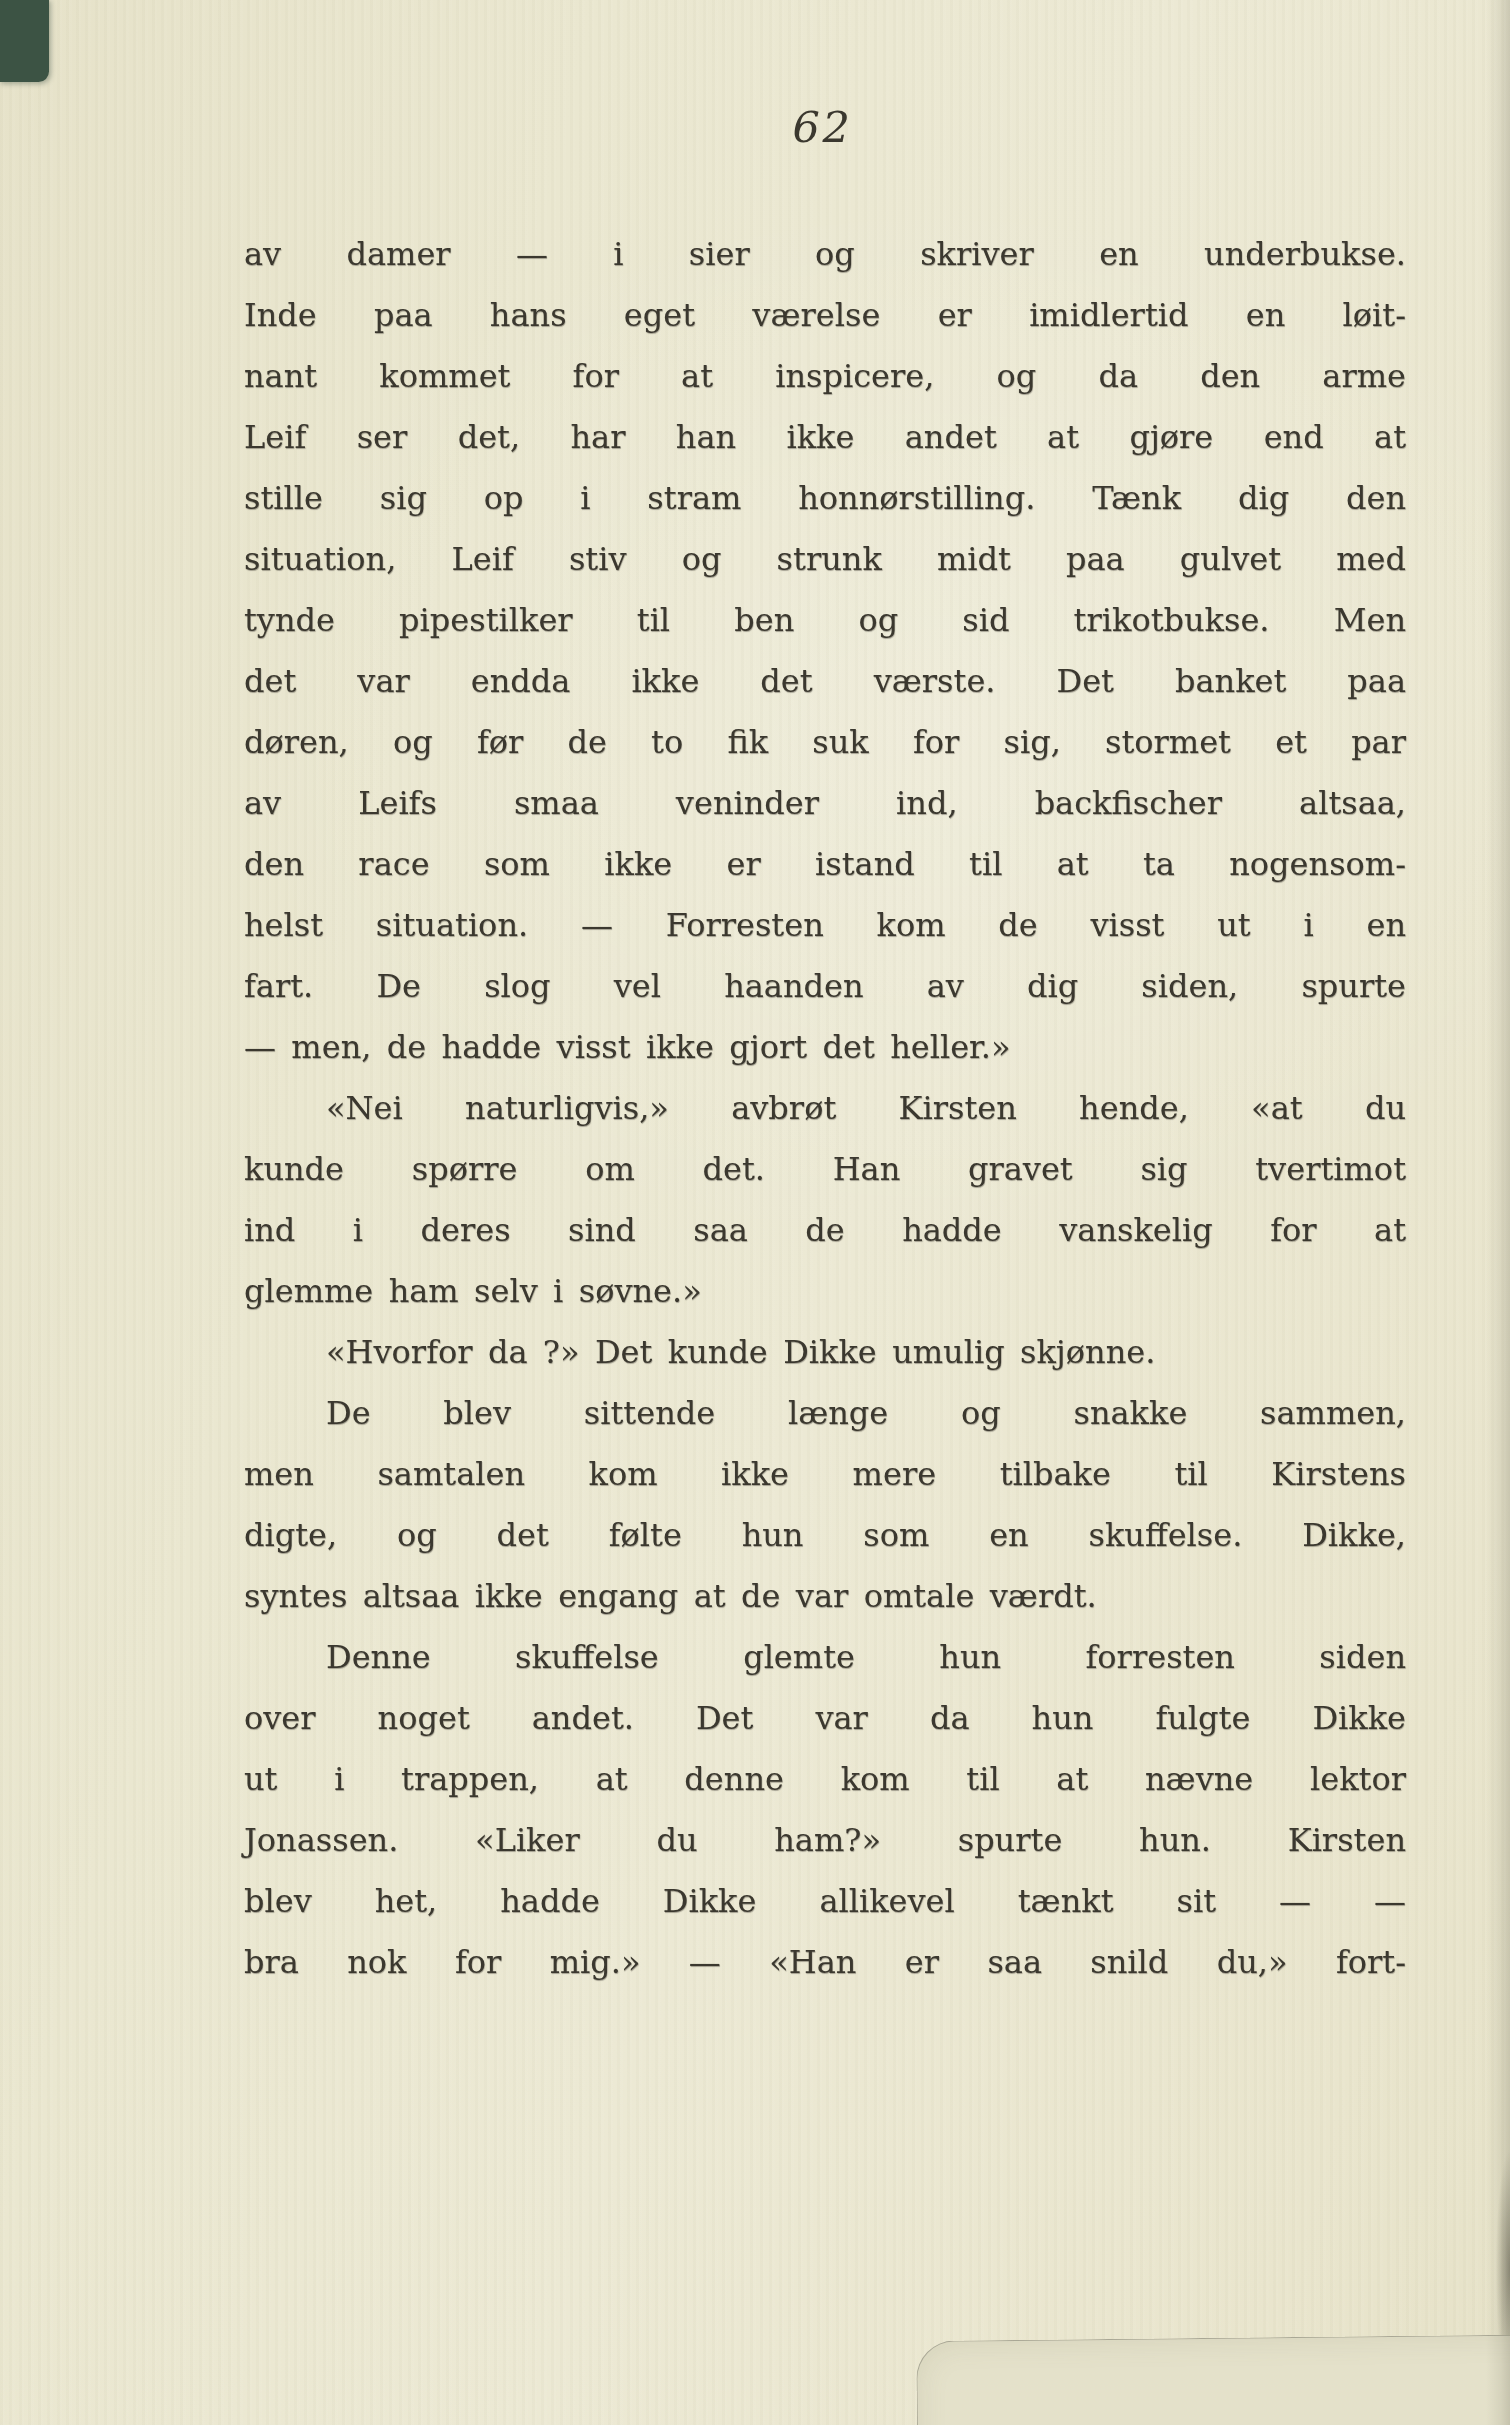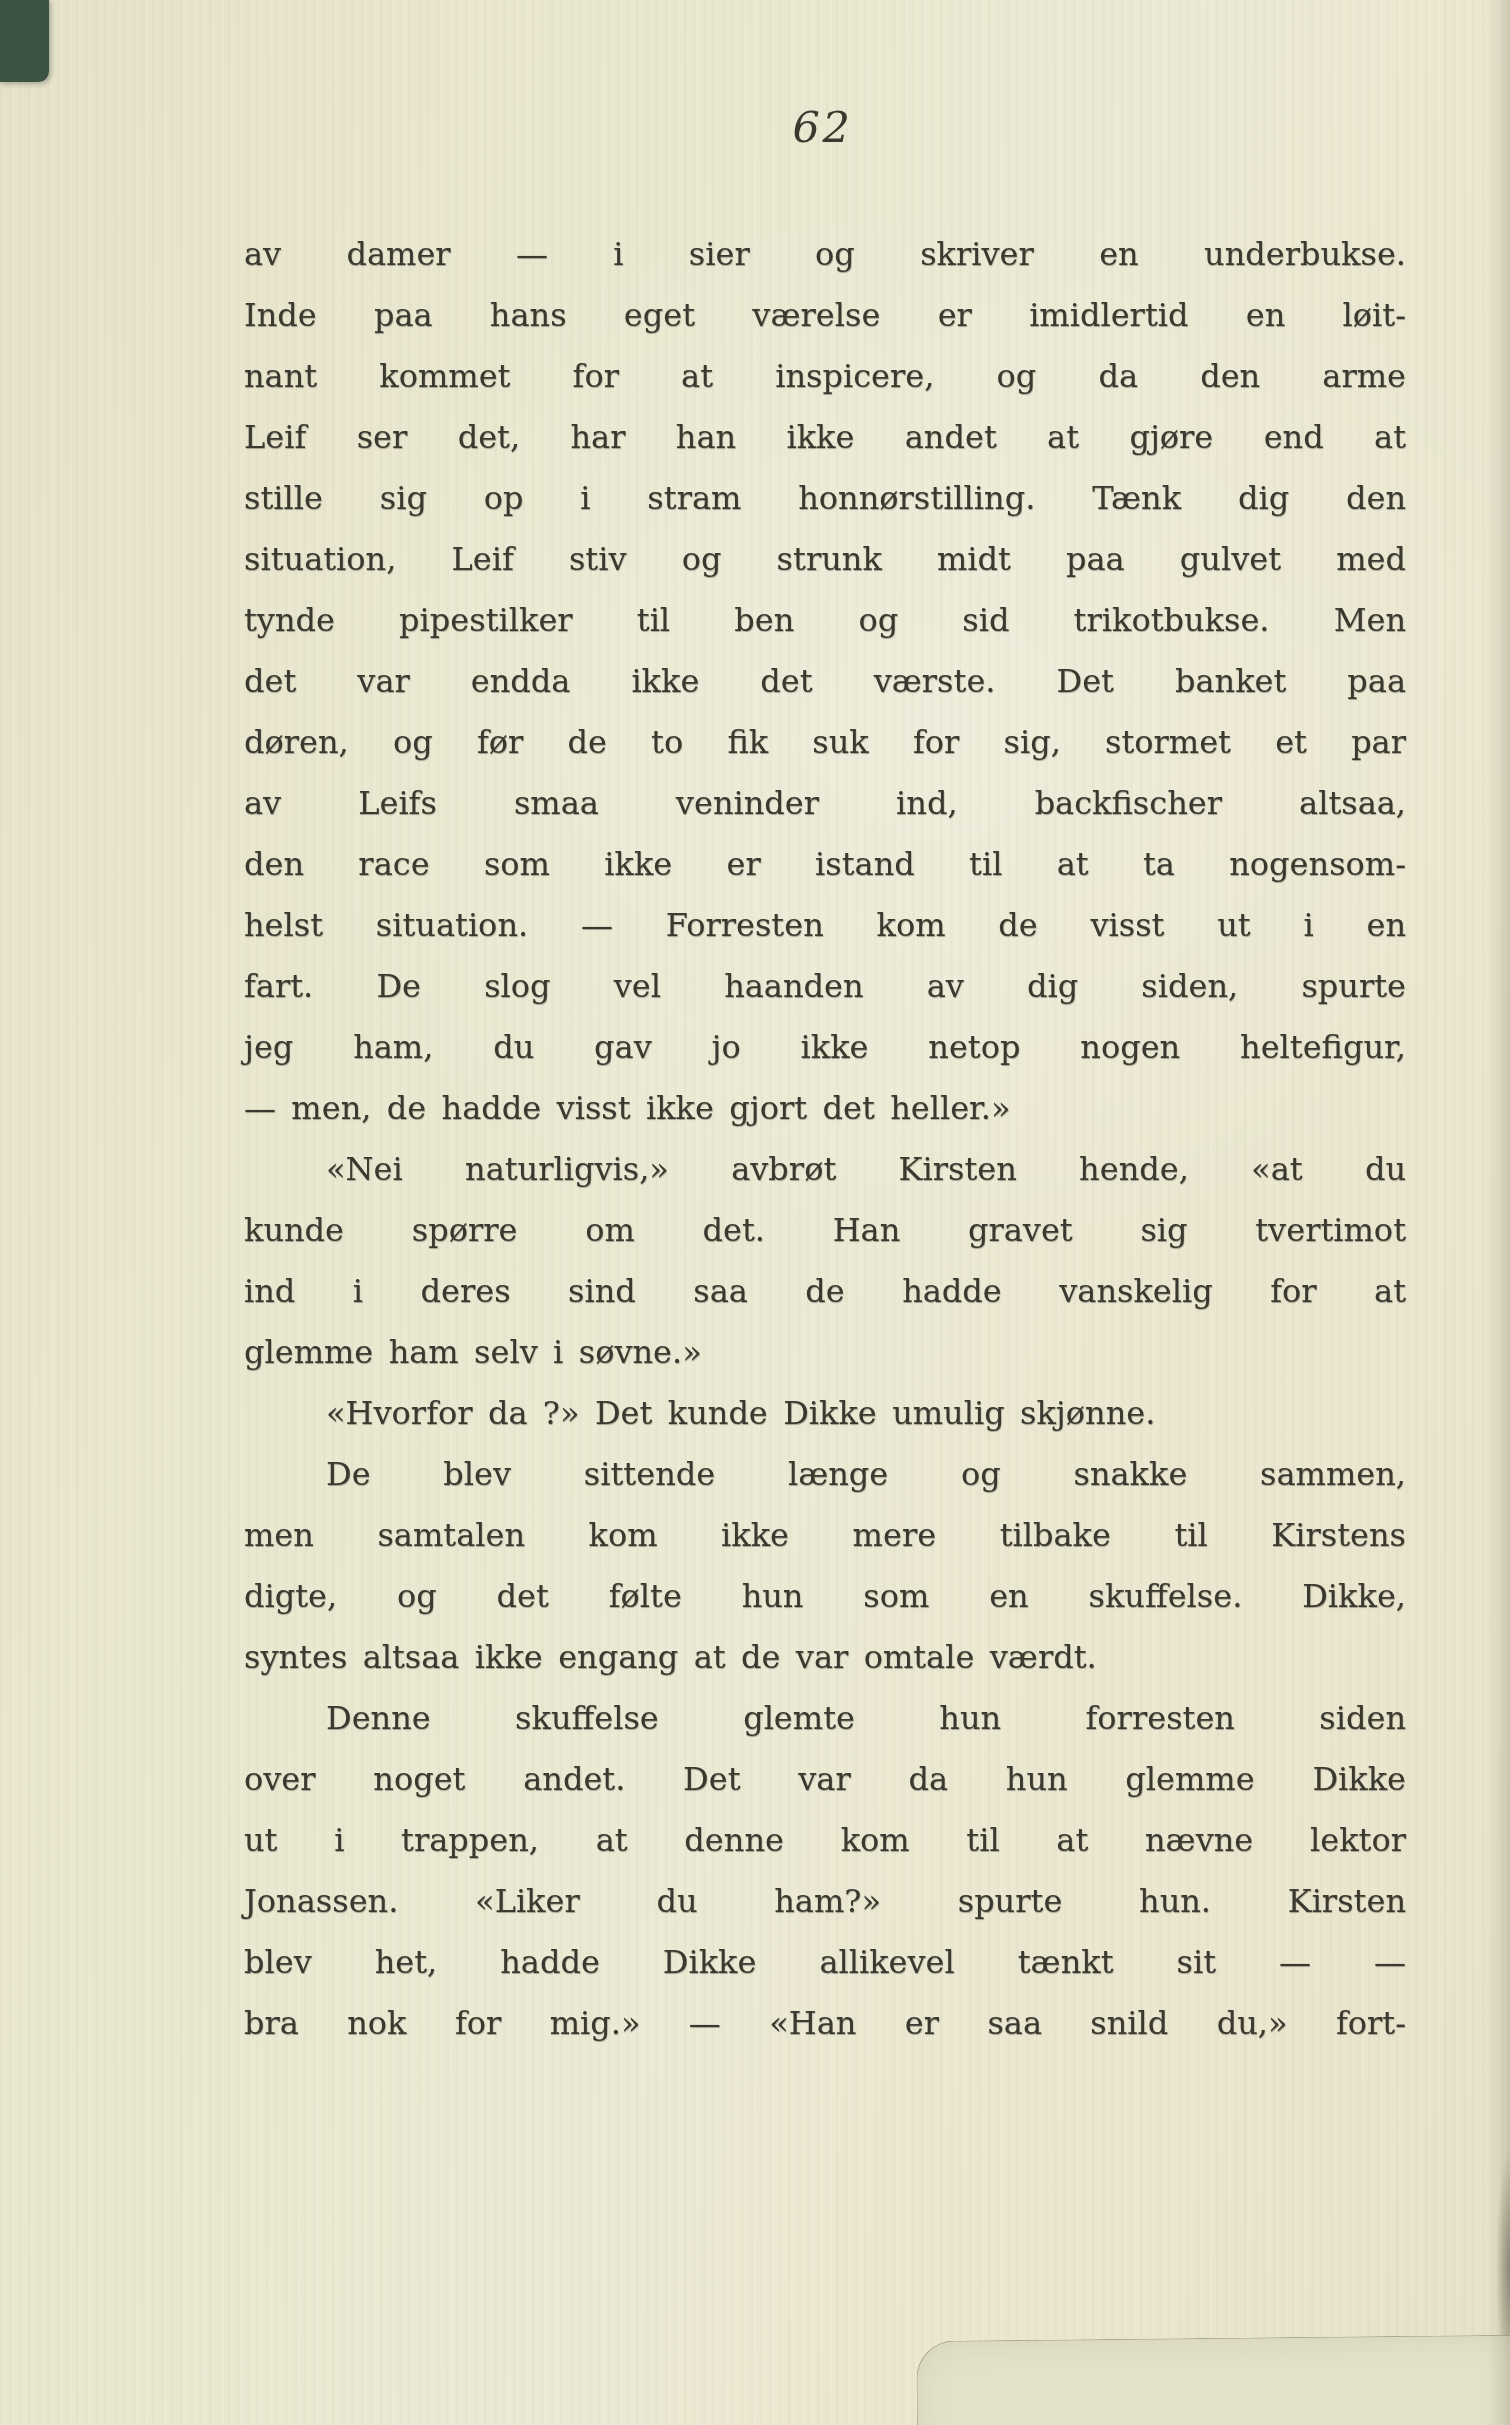--- a/index.html
+++ b/index.html
@@ -115,33 +115,32 @@
       <div class="line">Leif ser det, har han ikke andet at gjøre end at</div>
       <div class="line">stille sig op i stram honnørstilling. Tænk dig den</div>
       <div class="line">situation, Leif stiv og strunk midt paa gulvet med</div>
       <div class="line">tynde pipestilker til ben og sid trikotbukse. Men</div>
       <div class="line">det var endda ikke det værste. Det banket paa</div>
       <div class="line">døren, og før de to fik suk for sig, stormet et par</div>
       <div class="line">av Leifs smaa veninder ind, backfischer altsaa,</div>
       <div class="line">den race som ikke er istand til at ta nogensom-</div>
       <div class="line">helst situation. — Forresten kom de visst ut i en</div>
       <div class="line">fart. De slog vel haanden av dig siden, spurte</div>
-      <div class="line">jeg ham, du gav jo ikke netop nogen heltefigur,</div>
       <div class="line ragged">— men, de hadde visst ikke gjort det heller.»</div>
       <div class="line indent">«Nei naturligvis,» avbrøt Kirsten hende, «at du</div>
       <div class="line">kunde spørre om det. Han gravet sig tvertimot</div>
       <div class="line">ind i deres sind saa de hadde vanskelig for at</div>
       <div class="line ragged">glemme ham selv i søvne.»</div>
       <div class="line indent ragged">«Hvorfor da ?» Det kunde Dikke umulig skjønne.</div>
       <div class="line indent">De blev sittende længe og snakke sammen,</div>
       <div class="line">men samtalen kom ikke mere tilbake til Kirstens</div>
       <div class="line">digte, og det følte hun som en skuffelse. Dikke,</div>
       <div class="line ragged">syntes altsaa ikke engang at de var omtale værdt.</div>
       <div class="line indent">Denne skuffelse glemte hun forresten siden</div>
-      <div class="line">over noget andet. Det var da hun glemme Dikke</div>
+      <div class="line">over noget andet. Det var da hun fulgte Dikke</div>
       <div class="line">ut i trappen, at denne kom til at nævne lektor</div>
       <div class="line">Jonassen. «Liker du ham?» spurte hun. Kirsten</div>
       <div class="line">blev het, hadde Dikke allikevel tænkt sit — —</div>
       <div class="line">bra nok for mig.» — «Han er saa snild du,» fort-</div>
     </div>
 
   <div class="edge-smudge"></div>
 
   <div class="insert-card" style="background: rgb(228, 225, 202); border-color: rgb(169, 167, 149);"></div>
 

